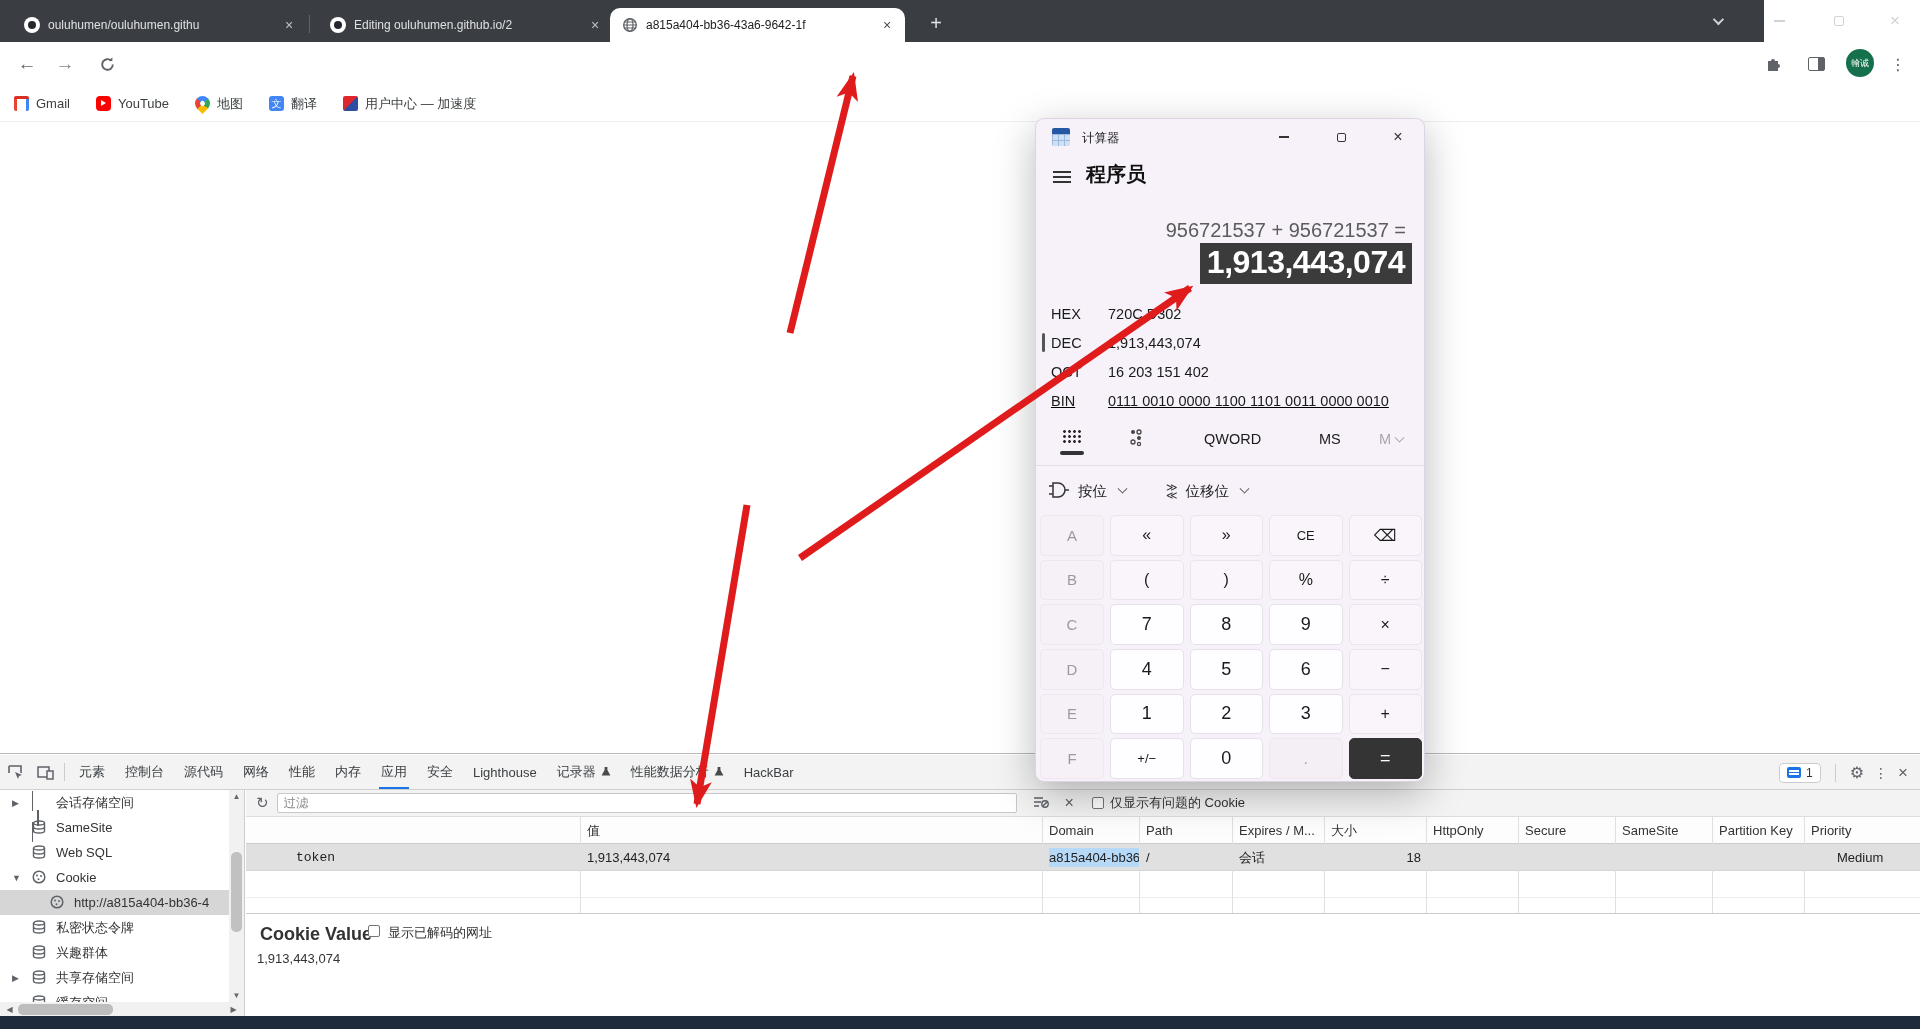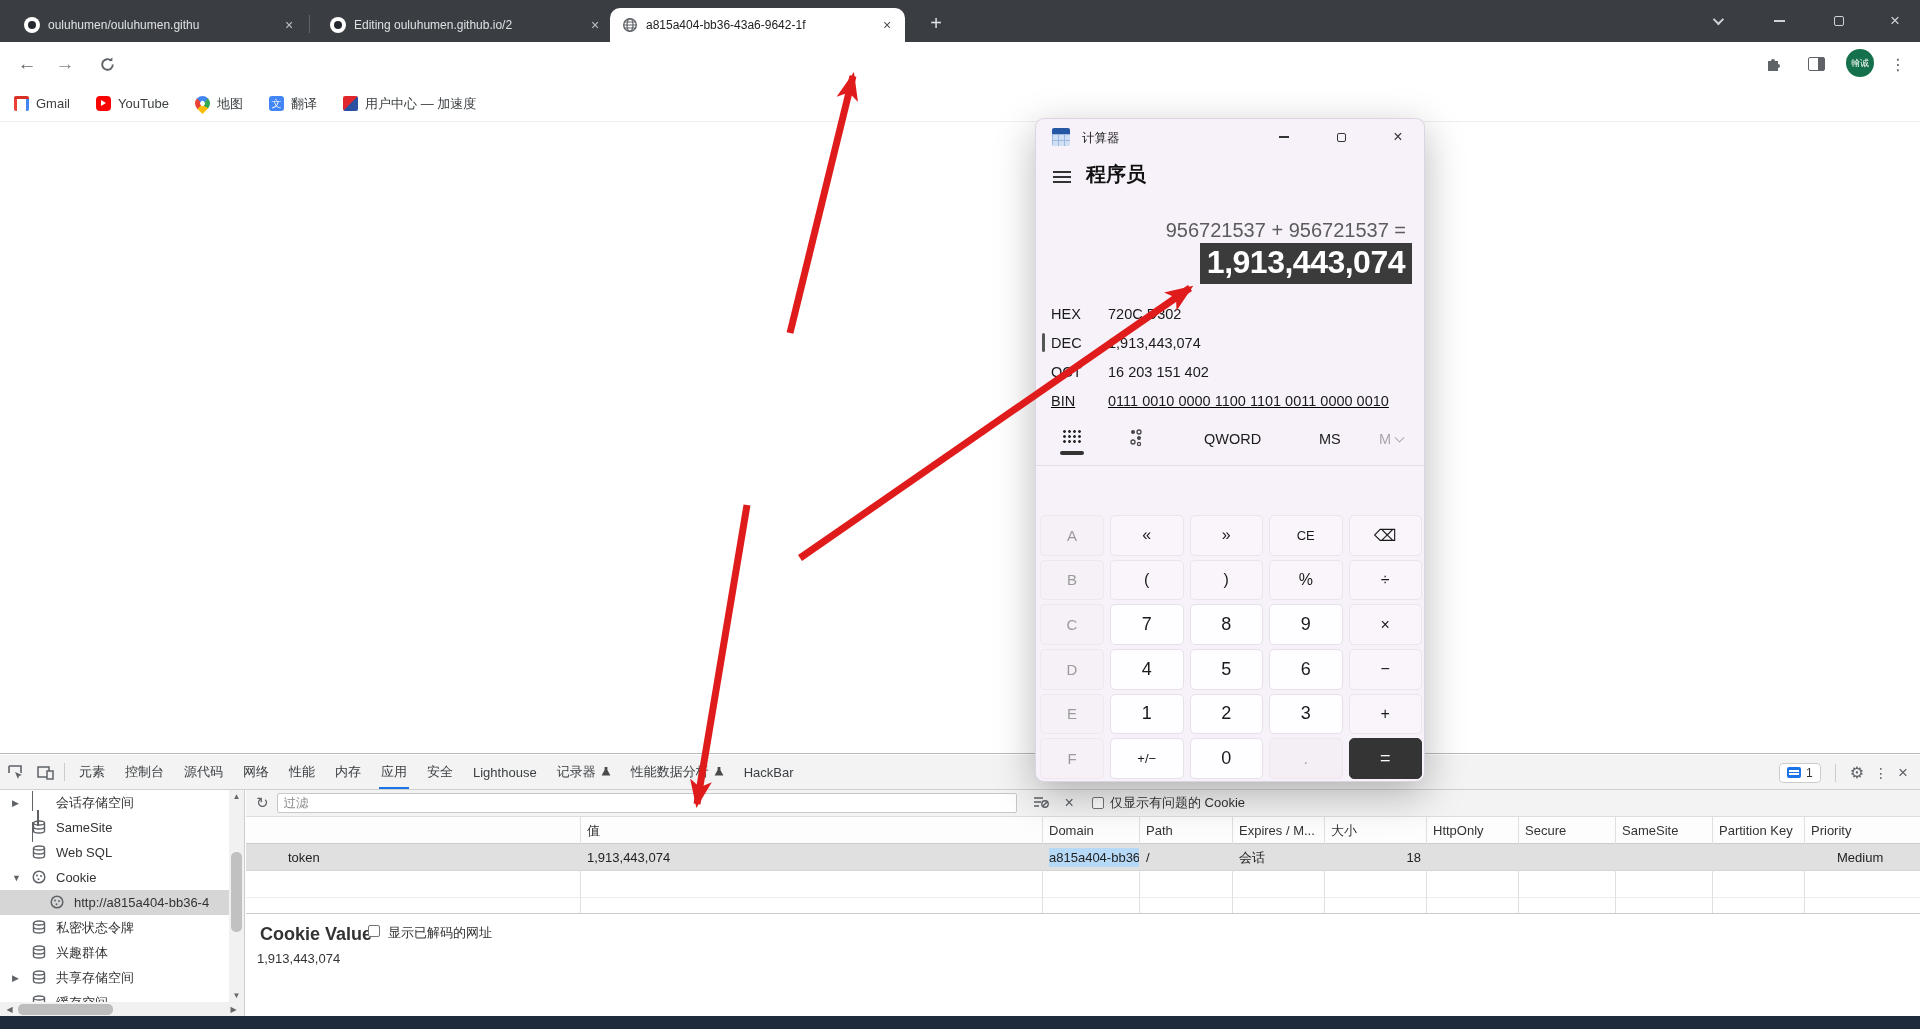--- a/index.html
+++ b/index.html
@@ -1,20 +1,20 @@
 <!DOCTYPE html>
 <html style="--accent_blue: #1a73e8; --selection_blue: #b7d9f8; --annotation_red: #e01b1b; --taskbar_navy: #1d2b3c; --avatar_green: #15714b; --equals_dark: #343434;"><head>
 <meta charset="utf-8">
 <style>
   * { margin:0; padding:0; box-sizing:border-box; }
   html,body { width:1920px; height:1029px; overflow:hidden; font-family:"Liberation Sans","DejaVu Sans",sans-serif; background:#fff; }
   #screen { position:relative; width:1920px; height:1029px; background:#fff; }
 
   
-  #tabstrip { position:absolute; left:0; top:0; width:1920px; height:42px; background:#3a3d41; }
+  #tabstrip { position:absolute; left:0; top:0; width:1764px; height:42px; background:#3a3d41; }
   .tab { position:absolute; top:8px; height:34px; display:flex; align-items:center; gap:8px; padding:0 10px 0 12px; width:295px; color:#dfe1e5; font-size:12px; }
   .tab.active { background:#fff; color:#202124; border-radius:10px 10px 0 0; }
   .tab .title { flex:1; white-space:nowrap; overflow:hidden; }
   .tab .close { font-size:14px; color:inherit; opacity:.8; width:16px; text-align:center; cursor:default; }
   .tab-divider { position:absolute; top:15px; width:1px; height:18px; background:#5f6368; }
   .favicon-gh { width:16px; height:16px; border-radius:50%; background:#fff; flex:0 0 16px; position:relative; }
   .favicon-gh::after{ content:""; position:absolute; left:4px; top:4px; width:8px; height:8px; border-radius:50%; background:#24292f; }
   .favicon-globe { width:16px; height:16px; flex:0 0 16px; }
   #newtab-btn { position:absolute; left:922px; top:10px; width:28px; height:28px; color:#dfe1e5; font-size:20px; text-align:center; line-height:26px; }
   .wctrl { position:absolute; top:0; width:46px; height:42px; display:flex; align-items:center; justify-content:center; color:#cfd2d6; }
@@ -290,20 +290,36 @@
             <circle cx="13" cy="5" r="2" fill="none" stroke="#444" stroke-width="1.3"></circle>
             <circle cx="13" cy="11" r="2" fill="#444"></circle>
             <circle cx="7" cy="15" r="2" fill="none" stroke="#444" stroke-width="1.3"></circle>
             <circle cx="13" cy="17" r="1.6" fill="none" stroke="#444" stroke-width="1.2"></circle>
           </svg>
       </span>
       <span class="memtxt" style="left:168px">QWORD</span>
       <span class="memtxt" style="left:283px">MS</span>
       <span class="memtxt" style="left:343px;color:#aaa4ae"><span>M</span><span class="dchev" style="border-color:#aaa4ae;margin:0 0 0 5px"></span></span>
     </div>
+    <div class="c-bitrow">
+      <span>
+        <svg width="22" height="18" viewBox="0 0 22 18">
+            <path d="M1 5h4M1 13h4M5 2v14h5a7 7 0 0 0 0-14z" fill="none" stroke="#333" stroke-width="1.5"></path>
+            <path d="M17 9h4" stroke="#333" stroke-width="1.5"></path>
+          </svg>
+      </span>
+      <span>按位</span>
+        <span class="dchev"></span>
+      <span class="shifticon">
+          <span>≫</span>
+          <span>≪</span>
+        </span>
+      <span>位移位</span>
+        <span class="dchev"></span>
+    </div>
     <div class="c-keypad" id="keypad-host">
         <div class="key hex">A</div>
         <div class="key op">«</div>
         <div class="key op">»</div>
         <div class="key op small">CE</div>
         <div class="key op">⌫</div>
         <div class="key hex">B</div>
         <div class="key op">(</div>
         <div class="key op">)</div>
         <div class="key op">%</div>
@@ -512,21 +528,21 @@
           <span class="th" style="left: 893px; width: 93px;">Path</span>
           <span class="th" style="left: 986px; width: 92px;">Expires / M...</span>
           <span class="th" style="left: 1078px; width: 102px;">大小</span>
           <span class="th" style="left: 1180px; width: 92px;">HttpOnly</span>
           <span class="th" style="left: 1272px; width: 97px;">Secure</span>
           <span class="th" style="left: 1369px; width: 97px;">SameSite</span>
           <span class="th" style="left: 1466px; width: 92px;">Partition Key</span>
           <span class="th" style="left: 1558px; width: 116px;">Priority</span>
         </div>
       <div id="trow">
-          <span class="td" style="left: 0px; width: 334px; padding-left: 42px;">
+          <span class="td" style="left: 8px; width: 334px; padding-left: 42px; font-family: Liberation Mono, monospace;">
             <span>token</span>
           </span>
           <span class="td" style="left: 334px; width: 462px;">
             <span>1,913,443,074</span>
           </span>
           <span class="td" style="left: 796px; width: 97px;">
             <span class="selblue">a815a404-bb36-43a6-9642-1fd555d8f8c8.challenge.ctf.show</span>
           </span>
           <span class="td" style="left: 893px; width: 93px;">
             <span>/</span>

